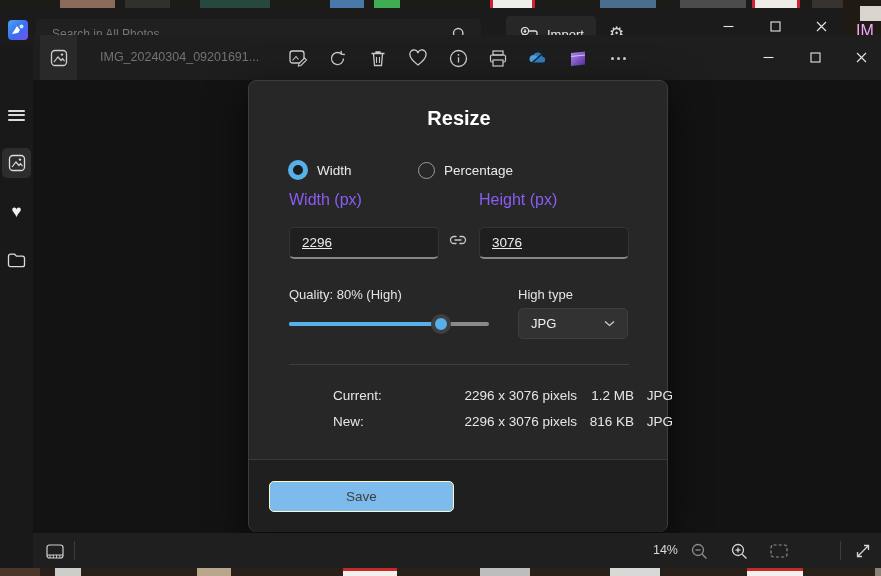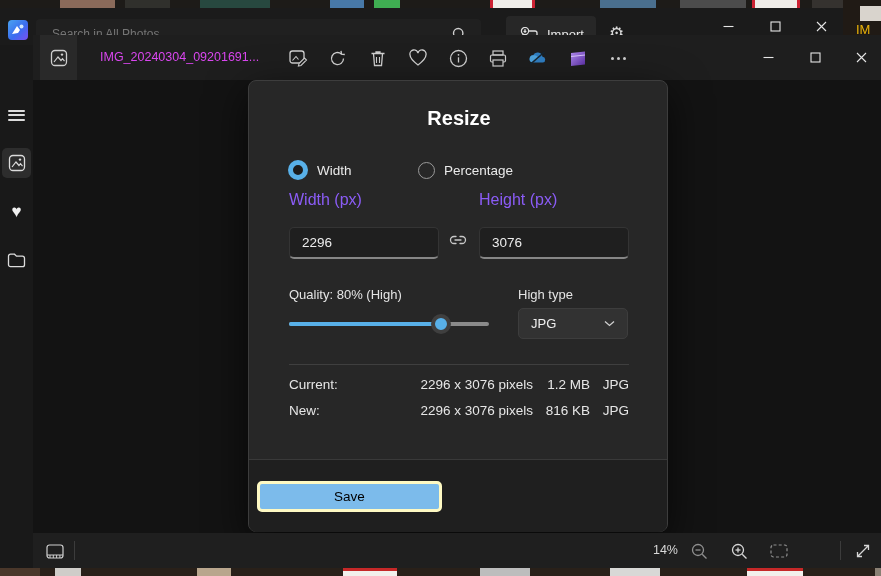--- a/index.html
+++ b/index.html
@@ -23,69 +23,69 @@
   #import-btn { left:506px; top:8px; width:90px; height:37px; background:#272727;
     border-radius:4px 4px 0 0; display:flex; align-items:center; gap:8px; padding-left:14px;
     color:#e6e6e6; font-size:13px; cursor:default; }
   .gear { color:#d8d8d8; font-size:17px; line-height:1; }
   .winctl { width:46px; height:37px; display:flex; align-items:center; justify-content:center; }
   .winctl svg { display:block; }
 
   
   #corner-bg { left:843px; top:0; width:38px; height:45px; background:#201a15; overflow:hidden; }
   #corner-bg .photo { position:absolute; left:17px; top:6px; width:21px; height:15px; background:#d9d4cd; }
-  #corner-bg .lbl { position:absolute; left:13px; top:22px; color:#eab308; font-size:13px; }
+  #corner-bg .lbl { position:absolute; left:13px; top:22px; color:#f0abfc; font-size:16px; }
 
   
   #sidebar { left:0; top:45px; width:33px; height:531px; background:#191919; }
   .side-item { position:absolute; left:0; width:33px; height:30px; display:flex; align-items:center; justify-content:center; }
   .side-sel { position:absolute; left:2px; width:29px; height:30px; background:#2d2d2d; border-radius:5px; }
   .hamb span { display:block; width:17px; height:2px; background:#dcdcdc; margin:2.5px 0; border-radius:1px; }
 
   
   #viewer { left:33px; top:35px; width:848px; height:541px; background:#131313; }
   #viewer-bar { left:0; top:0; width:848px; height:45px; background:#1e1e1e; }
   #viewer-tab { left:7px; top:0; width:37px; height:45px; background:#292929; display:flex; align-items:center; justify-content:center; }
-  #viewer-filename { left:67px; top:0; height:45px; line-height:45px; color:#d946ef; font-size:12.5px; }
+  #viewer-filename { left:67px; top:0; height:45px; line-height:45px; color:#737373; font-size:12.5px; }
   .tool { position:absolute; top:12px; width:22px; height:22px; display:flex; align-items:center; justify-content:center; }
   .dots { display:flex; gap:3px; }
   .dots i { width:3px; height:3px; border-radius:50%; background:#d0d0d0; }
 
   
   #dialog { left:215px; top:45px; width:420px; height:452px; background:#272727;
     border:1px solid #3d3d3d; border-radius:8px; box-shadow:0 12px 40px rgba(0,0,0,.65); }
   #dlg-title { left:0; top:26px; width:420px; text-align:center; color:#fff; font-size:20px; font-weight:600; }
   .radio-row { top:78px; height:22px; display:flex; align-items:center; gap:9px; color:#eaeaea; font-size:13.5px; }
   .radio-on { width:10px; height:10px; border-radius:50%; background:#1c1c1c; border:5px solid #58b0e8; box-sizing:content-box; }
   .radio-off { width:17px; height:17px; border-radius:50%; border:1px solid #9a9a9a; background:transparent; }
   .fld-label { top:110px; color:#8b5cf6; font-size:16px; }
   .txt-input { top:146px; width:150px; height:32px; background:#1f1f1f; border:1px solid #343434;
     border-bottom:2px solid #868686; border-radius:5px; color:#ededed; font-size:13.5px;
-    padding:0 12px; outline:none; font-family:inherit; }
+    padding:0 12px; outline:none; font-family:inherit;text-decoration:underline; }
   #link-icon { top:153px; left:200px; }
   .q-label { top:206px; color:#e4e4e4; font-size:13px; }
   #slider-track { left:40px; top:241px; width:200px; height:4px; border-radius:2px; background:#8a8a8a; }
   #slider-fill { left:40px; top:241px; width:151px; height:4px; border-radius:2px; background:#58b0e8; }
   #slider-thumb { left:182px; top:233px; width:12px; height:12px; border-radius:50%; background:#58b0e8;
     border:4px solid #3f3f3f; box-sizing:content-box; }
   #filetype-dd { left:269px; top:227px; width:110px; height:31px; background:#323232; border:1px solid #3d3d3d;
     border-radius:5px; display:flex; align-items:center; justify-content:space-between; padding:0 12px;
     color:#efefef; font-size:13px; }
   #dlg-divider { left:40px; top:283px; width:340px; height:1px; background:#3f3f3f; }
   .sum-row { height:20px; color:#e6e6e6; font-size:13.5px; }
-  .sum-row span { position:absolute; top:0; }
+  .sum-row span { position:absolute; top:11px;margin-left:44px; }
   .sum-label { left:40px; }
   .sum-dims { left:150px; width:134px; text-align:right; }
   .sum-size { left:292px; width:49px; text-align:right; }
   .sum-fmt  { left:353px; width:27px; text-align:right; }
   #dlg-footer { left:0; top:378px; width:418px; height:73px; background:#1f1f1f;
     border-top:1px solid #393939; border-radius:0 0 8px 8px; }
   .dlg-btn { top:21px; width:185px; height:31px; border-radius:5px; font-size:13.5px;
     display:flex; align-items:center; justify-content:center; font-family:inherit; }
-  #save-btn { left:8px; background:#7cbbeb; color:#000000; border:3px solid #fef9c3; }
+  #save-btn { left:20px; background:#7cbbeb; color:#404040; border:1px solid #fef9c3; }
   #cancel-btn { left:215px; background:#2f2f2f; color:#ededed; border:1px solid #3d3d3d; }
 
   
   #bottom-bar { left:0; top:498px; width:848px; height:35px; background:#1f1f1f; }
   .bctl { position:absolute; top:7px; width:22px; height:22px; display:flex; align-items:center; justify-content:center; }
   .vdiv { position:absolute; top:8px; width:1px; height:19px; background:#3c3c3c; }
   #zoom-level { position:absolute; top:0; height:35px; line-height:35px; right:203px; color:#d8d8d8; font-size:12.5px; }
   #one-one { border:1px solid #cfcfcf; border-radius:3px; color:#cfcfcf; font-size:8px;
     width:17px; height:13px; display:flex; align-items:center; justify-content:center; }
 

